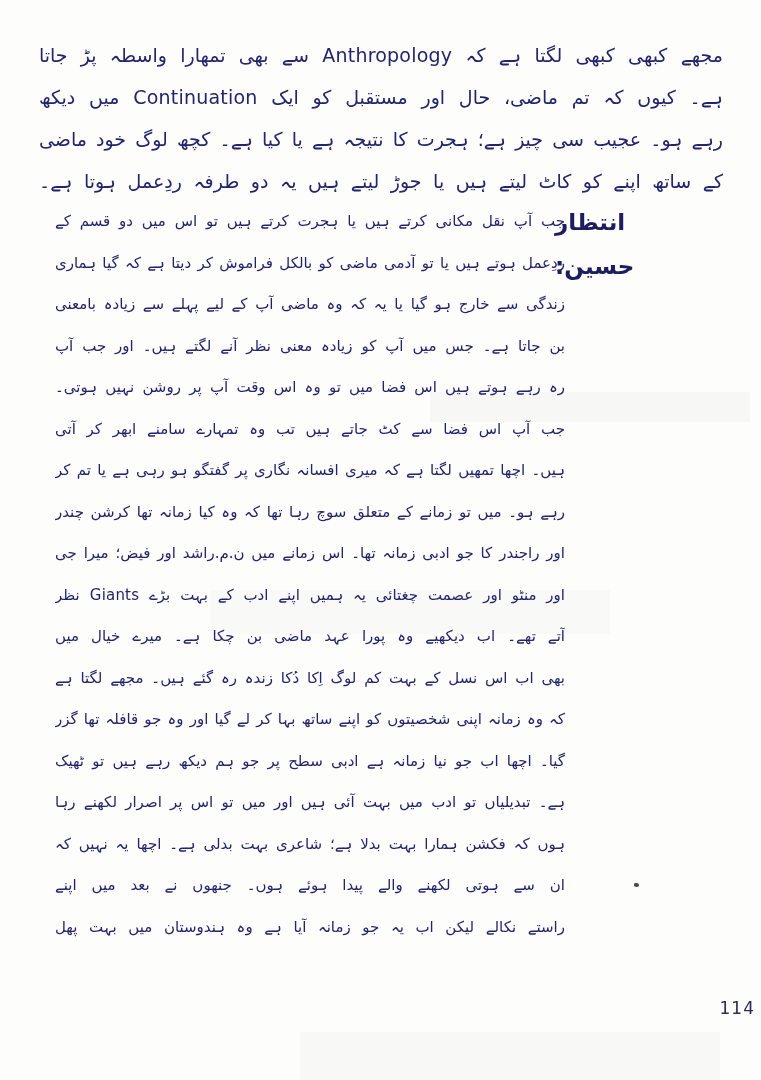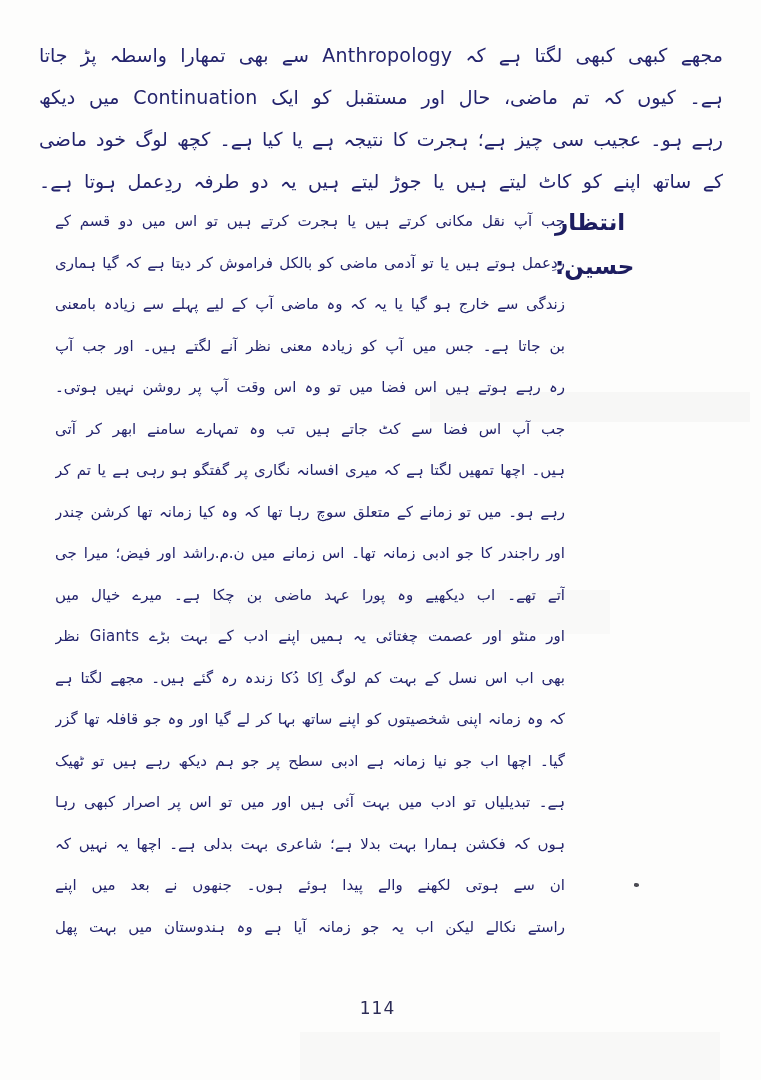--- a/index.html
+++ b/index.html
@@ -66,21 +66,21 @@
   .answer-block .uline {
     height: 41.5px;
     line-height: 41.5px;
     font-size: 15px;
   }
   .page-number {
     position: absolute;
     top: 998px;
     left: 0;
     width: 755px;
-    text-align: center;
+    text-align: right;
     font-size: 17px;
     color: #2b2b55;
     letter-spacing: 1px;
     direction: ltr;
   }
   .stray-dot {
     position: absolute;
     top: 883px;
     left: 634px;
     width: 5px;
@@ -110,26 +110,26 @@
   <div class="answer-block">
     <div class="uline">جب آپ نقل مکانی کرتے ہیں یا ہجرت کرتے ہیں تو اس میں دو قسم کے</div>
     <div class="uline">ردِعمل ہوتے ہیں یا تو آدمی ماضی کو بالکل فراموش کر دیتا ہے کہ گیا ہماری</div>
     <div class="uline">زندگی سے خارج ہو گیا یا یہ کہ وہ ماضی آپ کے لیے پہلے سے زیادہ بامعنی</div>
     <div class="uline">بن جاتا ہے۔ جس میں آپ کو زیادہ معنی نظر آنے لگتے ہیں۔ اور جب آپ</div>
     <div class="uline">رہ رہے ہوتے ہیں اس فضا میں تو وہ اس وقت آپ پر روشن نہیں ہوتی۔</div>
     <div class="uline">جب آپ اس فضا سے کٹ جاتے ہیں تب وہ تمہارے سامنے ابھر کر آتی</div>
     <div class="uline">ہیں۔ اچھا تمھیں لگتا ہے کہ میری افسانہ نگاری پر گفتگو ہو رہی ہے یا تم کر</div>
     <div class="uline">رہے ہو۔ میں تو زمانے کے متعلق سوچ رہا تھا کہ وہ کیا زمانہ تھا کرشن چندر</div>
     <div class="uline">اور راجندر کا جو ادبی زمانہ تھا۔ اس زمانے میں ن.م.راشد اور فیض؛ میرا جی</div>
+    <div class="uline">اور منٹو اور عصمت چغتائی یہ ہمیں اپنے ادب کے بہت بڑے Giants نظر</div>
     <div class="uline">آتے تھے۔ اب دیکھیے وہ پورا عہد ماضی بن چکا ہے۔ میرے خیال میں</div>
-    <div class="uline">اور منٹو اور عصمت چغتائی یہ ہمیں اپنے ادب کے بہت بڑے Giants نظر</div>
     <div class="uline">بھی اب اس نسل کے بہت کم لوگ اِکا دُکا زندہ رہ گئے ہیں۔ مجھے لگتا ہے</div>
     <div class="uline">کہ وہ زمانہ اپنی شخصیتوں کو اپنے ساتھ بہا کر لے گیا اور وہ جو قافلہ تھا گزر</div>
     <div class="uline">گیا۔ اچھا اب جو نیا زمانہ ہے ادبی سطح پر جو ہم دیکھ رہے ہیں تو ٹھیک</div>
-    <div class="uline">ہے۔ تبدیلیاں تو ادب میں بہت آئی ہیں اور میں تو اس پر اصرار کبھی رہا</div>
+    <div class="uline">ہے۔ تبدیلیاں تو ادب میں بہت آئی ہیں اور میں تو اس پر اصرار لکھنے رہا</div>
     <div class="uline">ہوں کہ فکشن ہمارا بہت بدلا ہے؛ شاعری بہت بدلی ہے۔ اچھا یہ نہیں کہ</div>
     <div class="uline">ان سے ہوتی لکھنے والے پیدا ہوئے ہوں۔ جنھوں نے بعد میں اپنے</div>
     <div class="uline">راستے نکالے لیکن اب یہ جو زمانہ آیا ہے وہ ہندوستان میں بہت پھل</div>
   </div>
 
   <div class="stray-dot"></div>
 
   <div class="page-number">114</div>
 
 </div>

